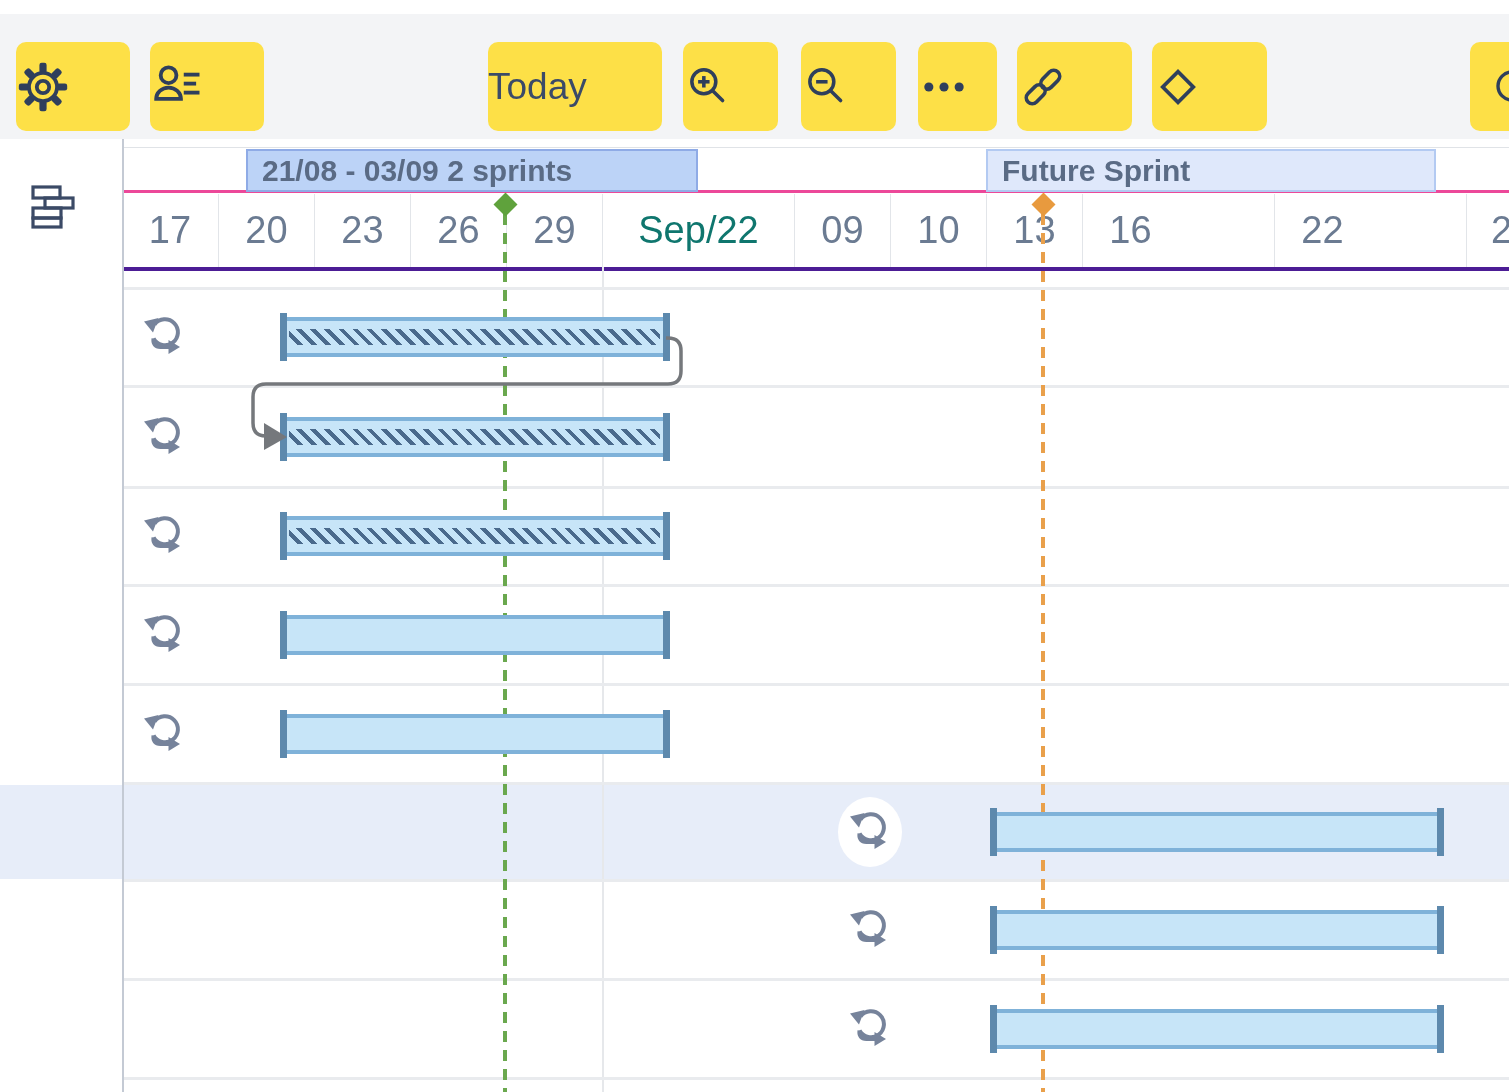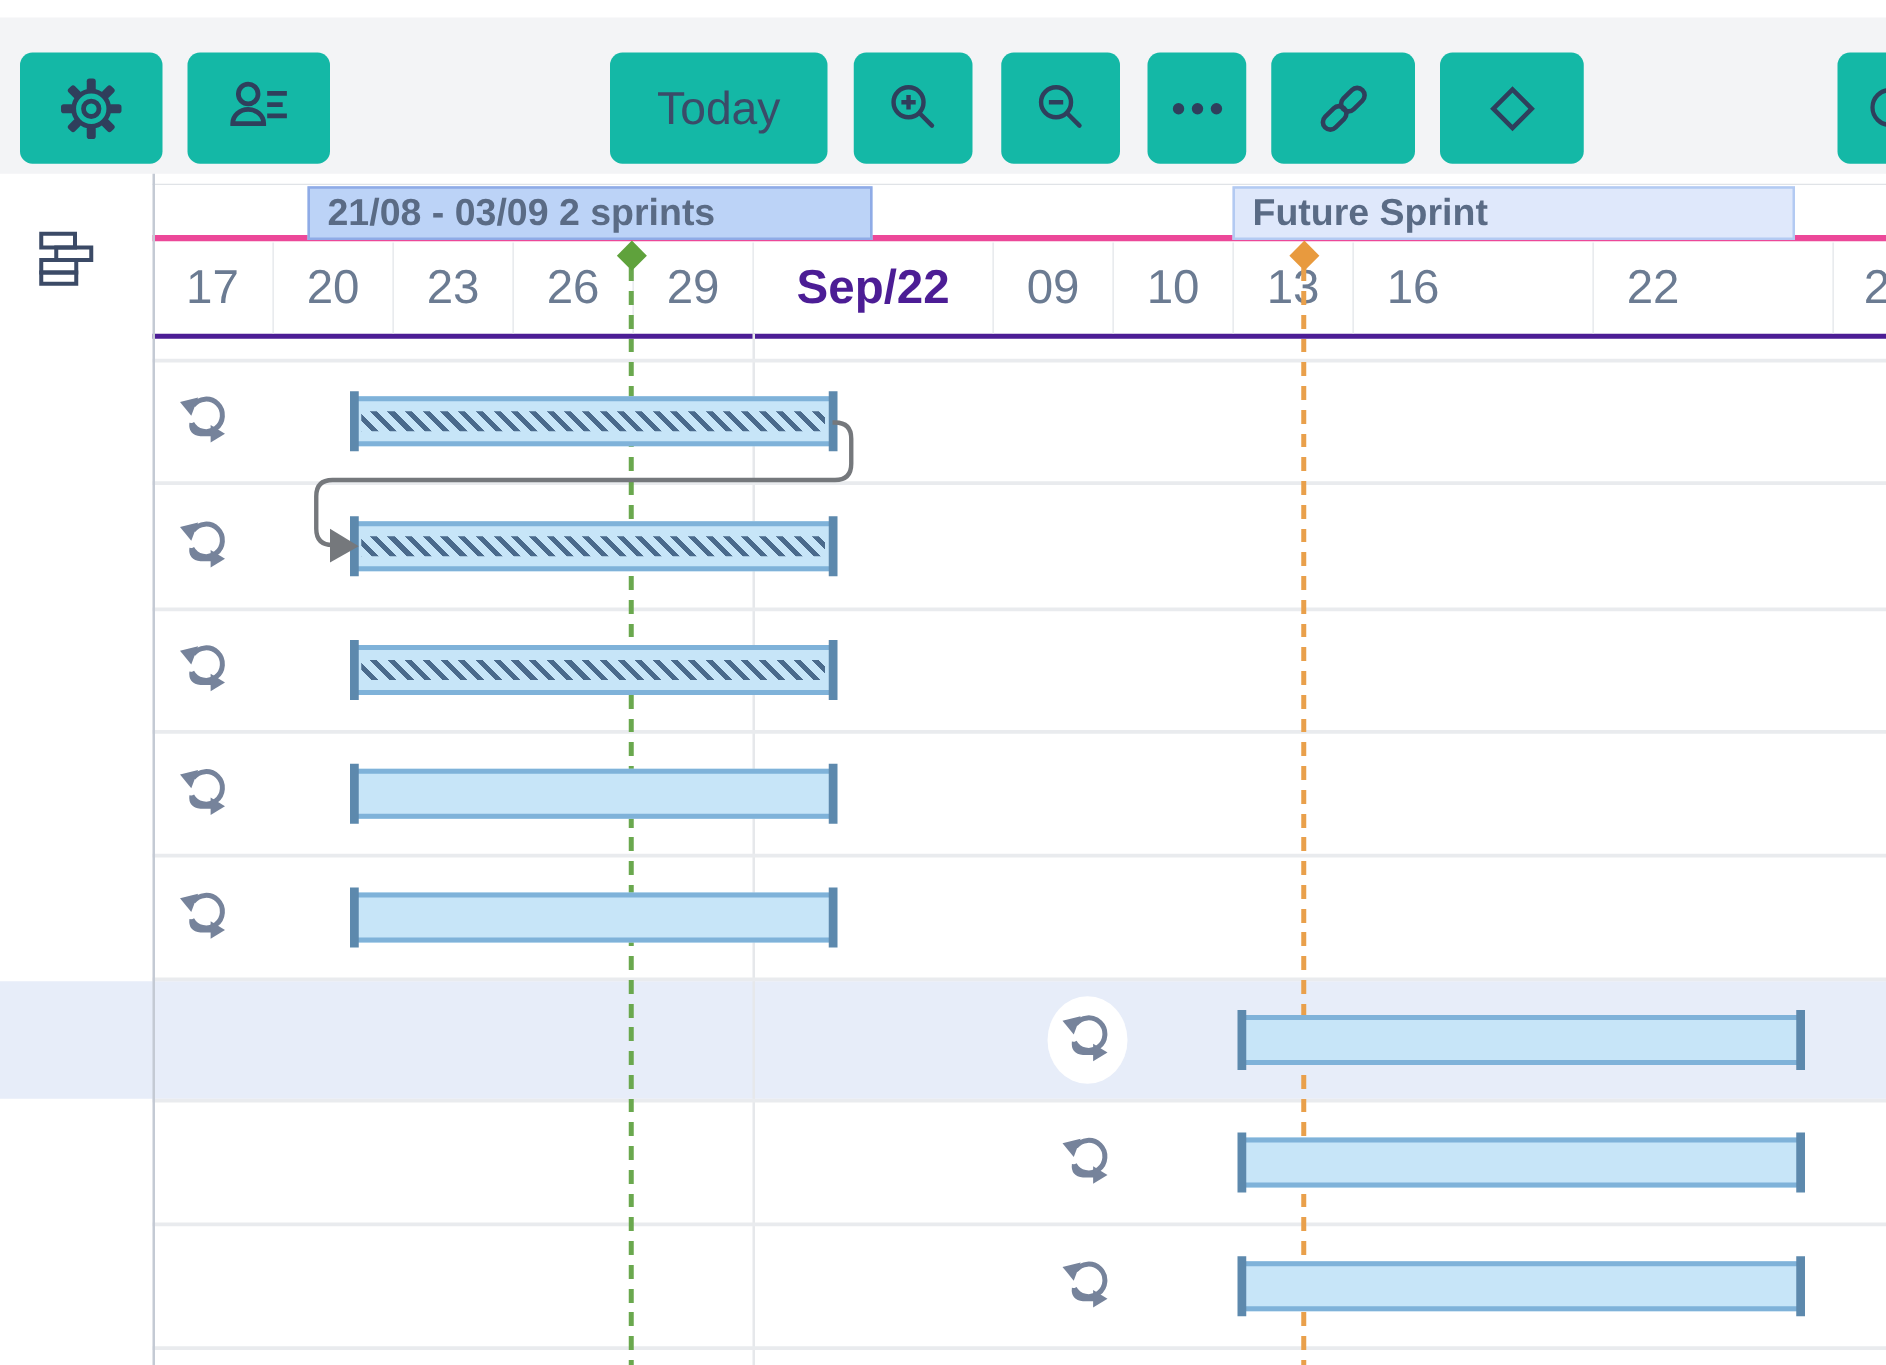--- a/index.html
+++ b/index.html
@@ -1,48 +1,48 @@
 <!DOCTYPE html>
 <html><head>
 <meta charset="utf-8">
 <style>
   html,body{margin:0;padding:0;background:#fff;}
   .stage{position:relative;width:1509px;height:1092px;background:#fff;overflow:hidden;
          font-family:"Liberation Sans",sans-serif;}
 
   
   .toolbar{position:absolute;left:0;top:14px;width:1509px;height:125px;background:#f3f4f6;}
-  .btn{position:absolute;top:28px;height:89px;background:#14b8a6;border-radius:10px;
-       display:flex;align-items:center;justify-content:center;color:#3b4b68;cursor:pointer;}
+  .btn{position:absolute;top:28px;height:89px;background:#fde047;border-radius:10px;
+       display:flex;align-items:center;color:#3b4b68;cursor:pointer;}
   .btn svg{display:block;}
   .btn-today{left:488px;width:174px;font-size:37px;}
   .btn-gear{left:16px;width:114px;}
   .btn-person{left:150px;width:114px;}
   .btn-zoomin{left:683px;width:95px;}
   .btn-zoomout{left:801px;width:95px;}
   .btn-more{left:918px;width:79px;}
   .btn-link{left:1017px;width:115px;}
   .btn-diamond{left:1152px;width:115px;}
   .btn-partial{left:1470px;width:72px;overflow:visible;}
 
   
   .panel-divider{position:absolute;left:122px;top:139px;bottom:0;width:2px;background:#c4cad4;z-index:6;}
   .panel-icon{position:absolute;left:30px;top:184px;z-index:6;}
 
   
   .sprint-band{position:absolute;left:122px;top:147px;width:1387px;height:46px;background:#fff;
-               border-top:1px solid #e0e3e7;border-bottom:5px solid #ec4899;box-sizing:border-box;}
+               border-top:1px solid #e0e3e7;border-bottom:3px solid #ec4899;box-sizing:border-box;}
   .sprint-bar{position:absolute;top:1px;height:43px;box-sizing:border-box;border:2px solid;
               display:flex;align-items:center;padding-left:14px;font-weight:bold;font-size:30px;
               color:#5a6b85;white-space:nowrap;overflow:hidden;}
   .date-row{position:absolute;left:122px;top:194px;width:1387px;height:73px;border-bottom:4px solid #4c1d95;}
   .date-cell{position:absolute;top:0;height:73px;display:flex;align-items:center;justify-content:center;
              font-size:38px;color:#6b7b92;border-left:1px solid #e2e5e9;box-sizing:border-box;}
   .date-cell.first{border-left:none;}
-  .date-cell.bold{font-weight:bold;color:#4c1d95;text-align:center;}
+  .date-cell.bold{font-weight:normal;color:#0f766e;text-align:center;}
   .date-cell.last{justify-content:flex-start;padding-left:24px;}
 
   
   .month-line{position:absolute;left:602px;top:267px;bottom:0;width:2px;background:#e6e8eb;z-index:1;}
   .row-sep{position:absolute;left:122px;right:0;height:3px;background:#e9ebee;z-index:1;}
   .row-highlight{position:absolute;left:0;width:1509px;background:#e7edf9;z-index:0;}
   .marker-line{position:absolute;top:214px;bottom:0;width:4px;z-index:2;}
   .marker-diamond{position:absolute;top:196px;width:17px;height:17px;transform:rotate(45deg);z-index:6;}
 
   .gantt-bar{position:absolute;height:48px;z-index:4;}

